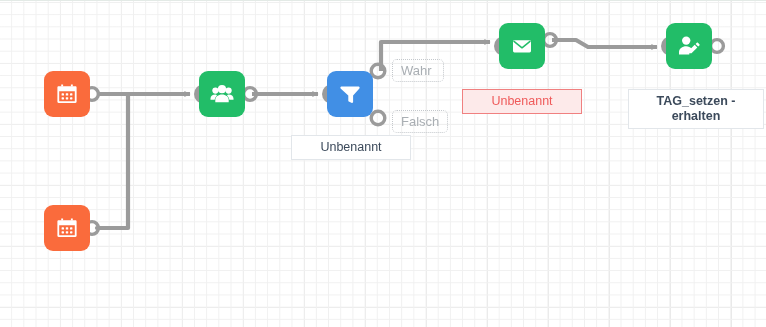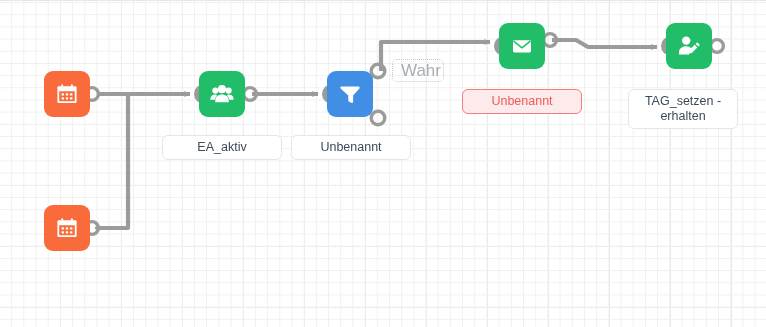--- a/index.html
+++ b/index.html
@@ -40,21 +40,21 @@
   }
   .node svg { display: block; }
   .node-orange { background: #fa6b3c; }
   .node-green  { background: #22bd68; }
   .node-blue   { background: #418fe5; }
 
   .label {
     position: absolute;
     background: #ffffff;
     border: 1px solid #e2e6ea;
-    border-radius: 6px;
+    border-radius: 0;
     color: #3c4a5b;
     font-size: 12.5px;
     line-height: 15px;
     text-align: center;
     padding: 4px 3px;
     box-sizing: border-box;
     white-space: nowrap;
     z-index: 4;
   }
   .label.multiline { white-space: normal; }
@@ -62,21 +62,21 @@
     background: #fdeaea;
     border: 1px solid #f08080;
     color: #ef5a5a;
   }
   .port-label {
     position: absolute;
     border: 1px dotted #c4c8cc;
     border-radius: 5px;
     background: transparent;
     color: #a9aeb3;
-    font-size: 17px;
+    font-size: 13px;
     line-height: 15px;
     padding: 3px 8px;
     box-sizing: border-box;
     white-space: nowrap;
     z-index: 4;
   }
 </style>
 </head>
 <body>
 
@@ -154,32 +154,32 @@
       <svg width="26" height="26" viewBox="0 0 26 26" fill="#ffffff">
         <circle cx="6.4" cy="9.6" r="3.1"></circle>
         <circle cx="19.6" cy="9.6" r="3.1"></circle>
         <path d="M6.4 13.6c-2.7 0-4.9 1.7-4.9 3.8v1.3h4.2c.2-1.7 1-3.2 2.3-4.3-.5-.5-1-.8-1.6-.8z"></path>
         <path d="M19.6 13.6c-.6 0-1.1.3-1.6.8 1.3 1.1 2.1 2.6 2.3 4.3h4.2v-1.3c0-2.1-2.2-3.8-4.9-3.8z"></path>
         <circle cx="13" cy="8.2" r="4.1"></circle>
         <path d="M13 13.6c-3.7 0-6.7 2.3-6.7 5.2v2.4h13.4v-2.4c0-2.9-3-5.2-6.7-5.2z"></path>
       </svg>
     </span>
   </div>
-  <div class="label" style="left:162px; top:134px; width:120px;">EA_aktiv</div>
 
   <div class="node node-blue" style="left:327px; top:70px; width:46px; height:46px;">
     <span>
       <svg width="24" height="24" viewBox="0 0 24 24" fill="#ffffff">
         <path d="M3.4 4.6h17.2c.9 0 1.4 1.1.8 1.8l-6.3 7.1v6.6c0 .6-.6 1-1.2.8l-3.1-1.3a.9.9 0 0 1-.5-.8v-5.3L2.6 6.4c-.6-.7-.1-1.8.8-1.8z"></path>
       </svg>
     </span>
   </div>
   <div class="label" style="left:291px; top:134px; width:120px;">Unbenannt</div>
 
   <div class="port-label" style="left:392px; top:58px; width:52px;">Wahr</div>
+  <div class="port-label" style="left:392px; top:109px; width:56px;">Falsch</div>
 
   <div class="node node-green" style="left:499px; top:22px; width:46px; height:46px;">
     <span>
       <svg width="26" height="26" viewBox="0 0 26 26">
         <rect x="4" y="7.2" width="18" height="12.2" rx="1.4" fill="#ffffff"></rect>
         <path d="M5 8.4 L13 14.8 L21 8.4" fill="none" stroke="#22bd68" stroke-width="1.5" stroke-linecap="round" stroke-linejoin="round"></path>
       </svg>
     </span>
   </div>
   <div class="label label-error" style="left:462px; top:88px; width:120px;">Unbenannt</div>
@@ -187,15 +187,15 @@
   <div class="node node-green" style="left:666px; top:22px; width:46px; height:46px;">
     <span>
       <svg width="26" height="26" viewBox="0 0 26 26" fill="#ffffff">
         <circle cx="10.2" cy="7.6" r="4.2"></circle>
         <path d="M10.2 13.2c-4 0-7.2 2.6-7.2 5.8v2.4h10.3v-3.1l2.6-2.6c-1.5-1.5-3.6-2.5-5.7-2.5z"></path>
         <path d="M21.9 9.8l1.5 1.5c.3.3.3.8 0 1.1l-1.2 1.2-2.6-2.6 1.2-1.2c.3-.3.8-.3 1.1 0z"></path>
         <path d="M18.7 11.8l2.6 2.6-5.8 5.8h-2.6v-2.6l5.8-5.8z"></path>
       </svg>
     </span>
   </div>
-  <div class="label multiline" style="left:628px; top:88px; width:110px;">TAG_setzen - erhalten</div>
+  <div class="label multiline" style="left:628px; top:88px; width:136px;font-weight:bold;">TAG_setzen - erhalten</div>
 
 </div>
 
 </body></html>

